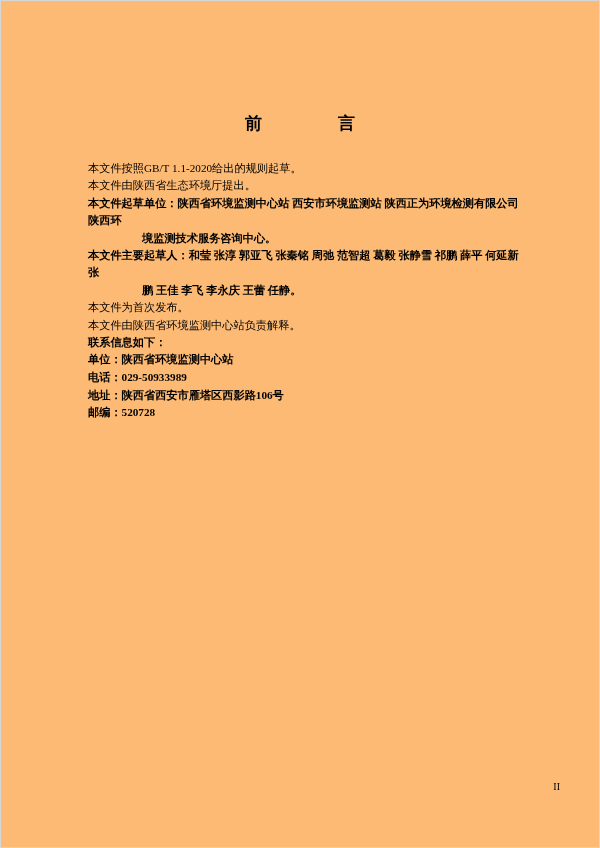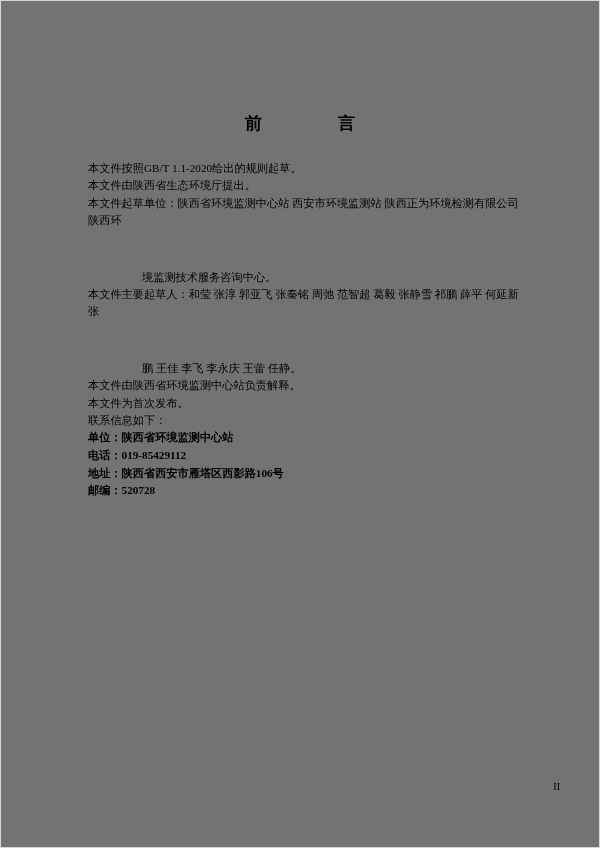--- a/index.html
+++ b/index.html
@@ -7,21 +7,21 @@
     padding: 0;
     background: #8a8a8a;
   }
   body {
     font-family: "Liberation Serif", "DejaVu Serif", serif;
   }
   .page {
     position: relative;
     width: 600px;
     height: 848px;
-    background: #737373;
+    background: #fdba74;
     margin: 0 auto;
     overflow: hidden;
     box-sizing: border-box;
   }
   .page-border {
     position: absolute;
     left: 0;
     top: 0;
     width: 600px;
     height: 848px;
@@ -52,24 +52,23 @@
     font-size: 11.2px;
     line-height: 17.4px;
     color: #000;
     margin: 0;
     text-align: left;
     white-space: normal;
   }
   .para .cont-line {
     display: block;
     padding-left: 54px;
-    margin-top: 39px;
   }
   .bold {
-    font-weight: normal;
+    font-weight: bold;
   }
   .contact-line {
     font-size: 11.2px;
     line-height: 17.6px;
     color: #000;
     margin: 0;
     padding-left: 0;
     font-weight: bold;
   }
   .page-number {
@@ -104,32 +103,32 @@
       <span>本文件起草单位：陕西省环境监测中心站  西安市环境监测站  陕西正为环境检测有限公司  陕西环</span>
       <span class="cont-line">境监测技术服务咨询中心。</span>
     </p>
 
     <p class="para bold">
       <span>本文件主要起草人：和莹  张淳  郭亚飞  张秦铭  周弛  范智超  葛毅  张静雪  祁鹏  薛平  何延新  张</span>
       <span class="cont-line">鹏  王佳  李飞  李永庆  王蕾  任静。</span>
     </p>
 
     <p class="para">
-      <span>本文件由陕西省环境监测中心站负责解释。</span>
+      <span>本文件为首次发布。</span>
     </p>
 
     <p class="para">
-      <span>本文件为首次发布。</span>
+      <span>本文件由陕西省环境监测中心站负责解释。</span>
     </p>
 
     <p class="para bold">
       <span>联系信息如下：</span>
     </p>
 
     <p class="contact-line">单位：陕西省环境监测中心站</p>
-    <p class="contact-line">电话：019-85429112</p>
+    <p class="contact-line">电话：029-50933989</p>
     <p class="contact-line">地址：陕西省西安市雁塔区西影路106号</p>
     <p class="contact-line">邮编：520728</p>
 
   </div>
 
   <div class="page-number">II</div>
 </div>
 
 </body></html>

